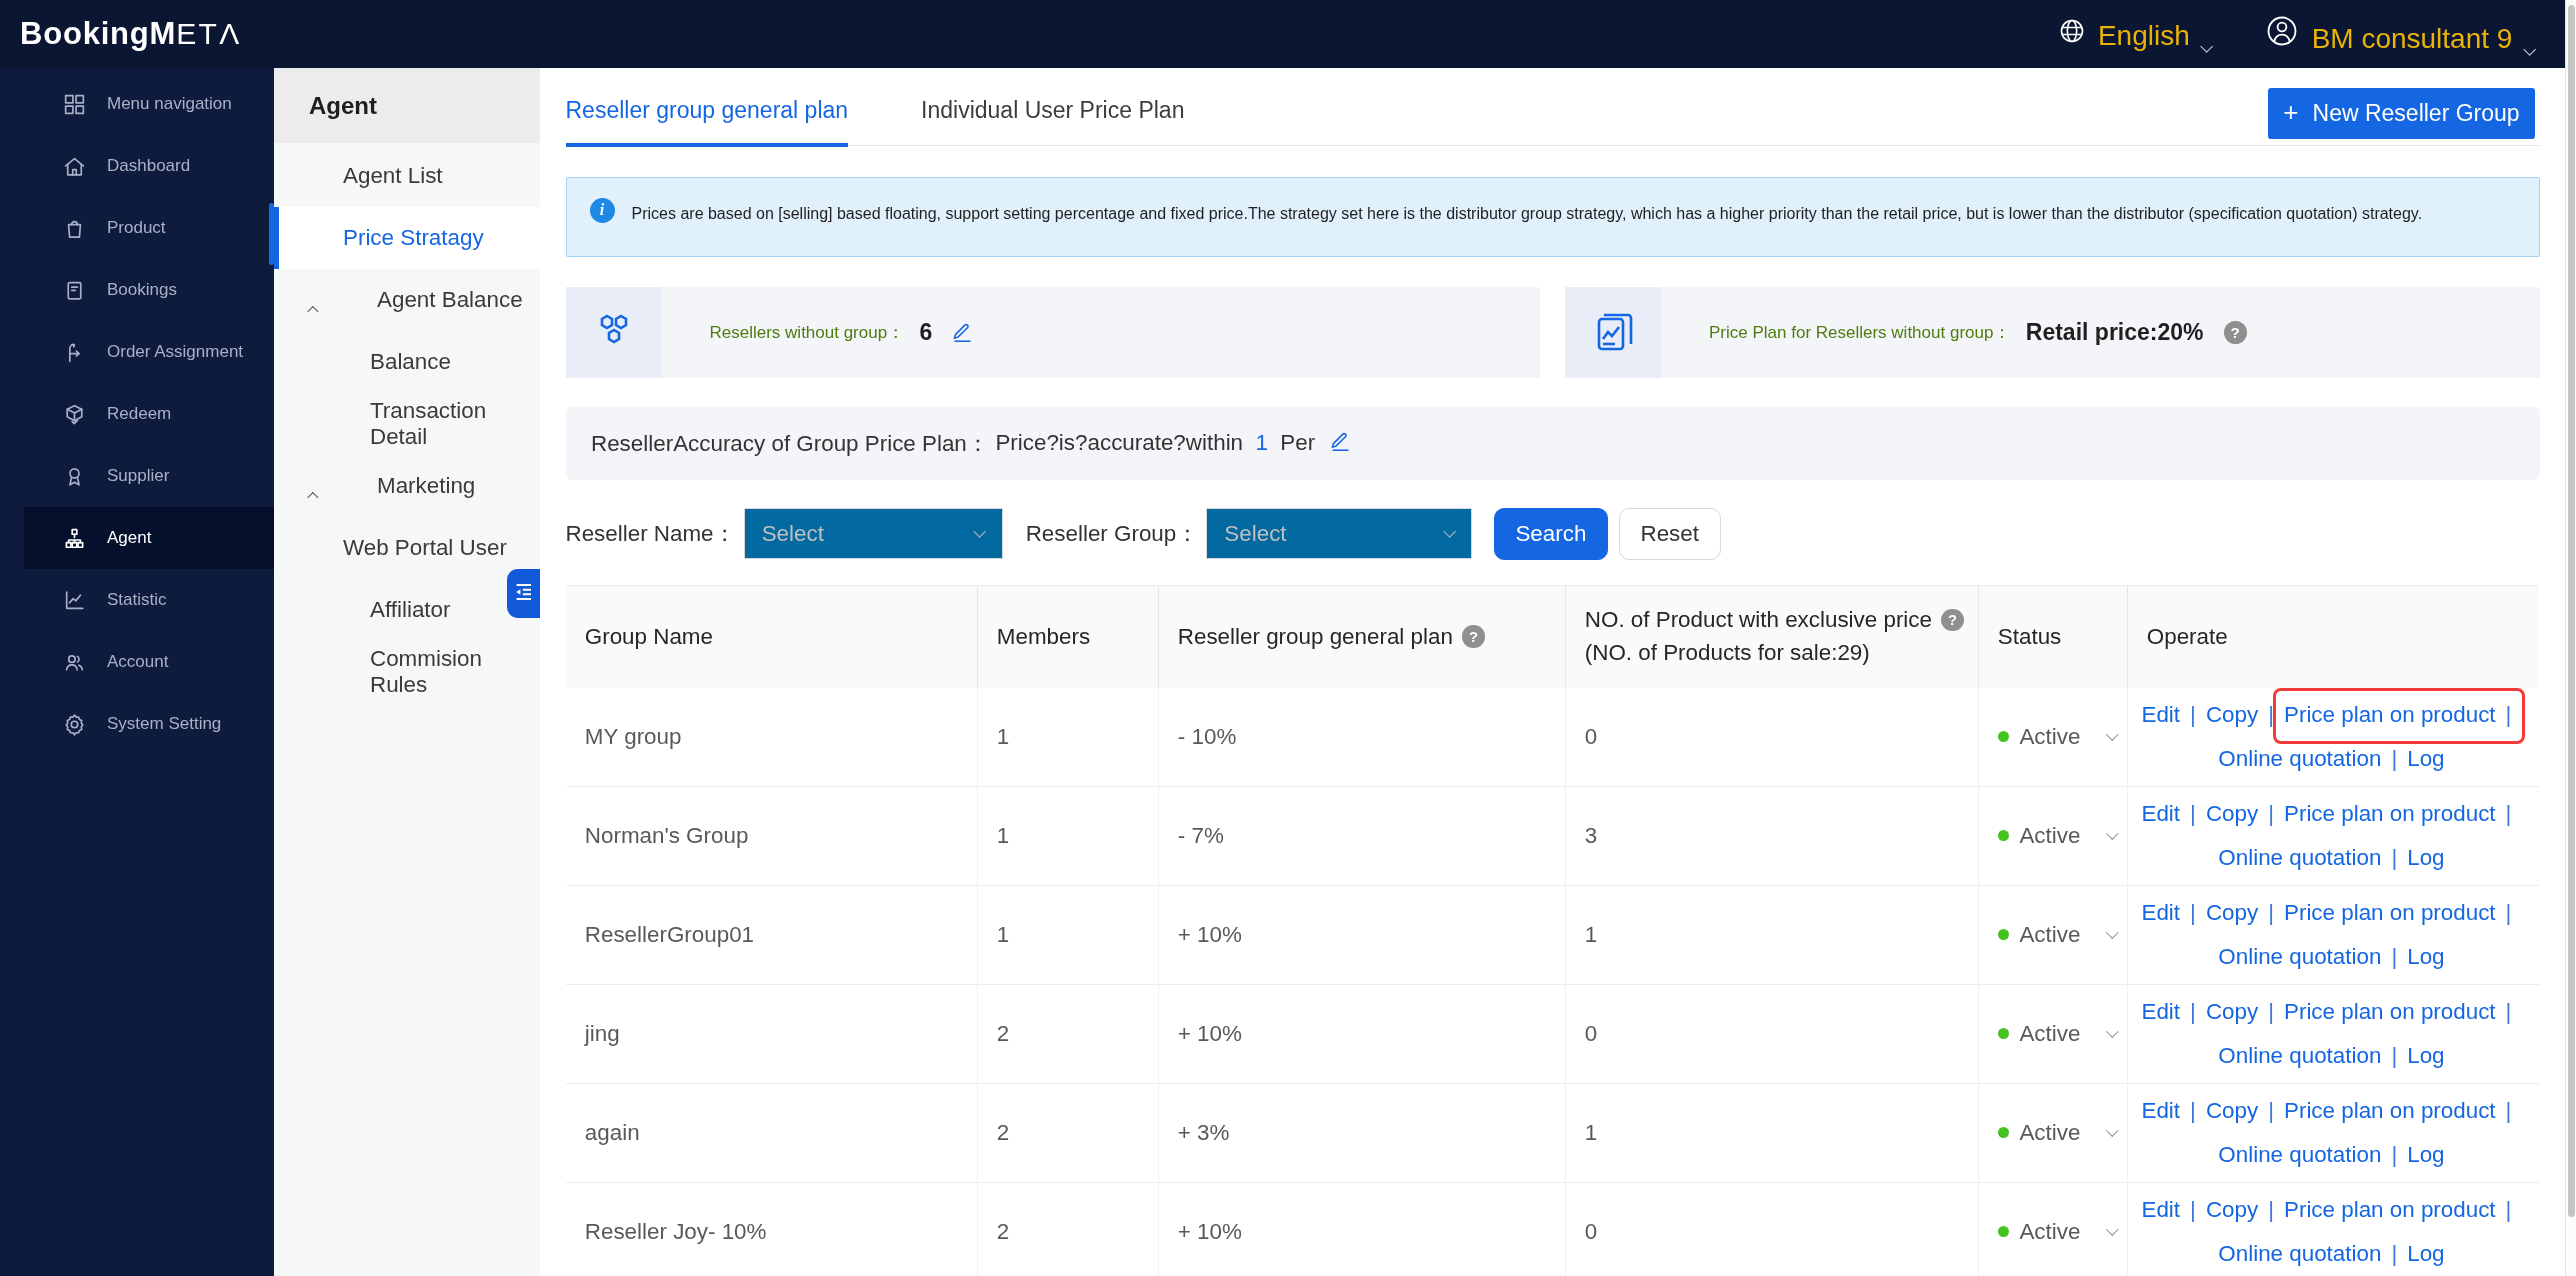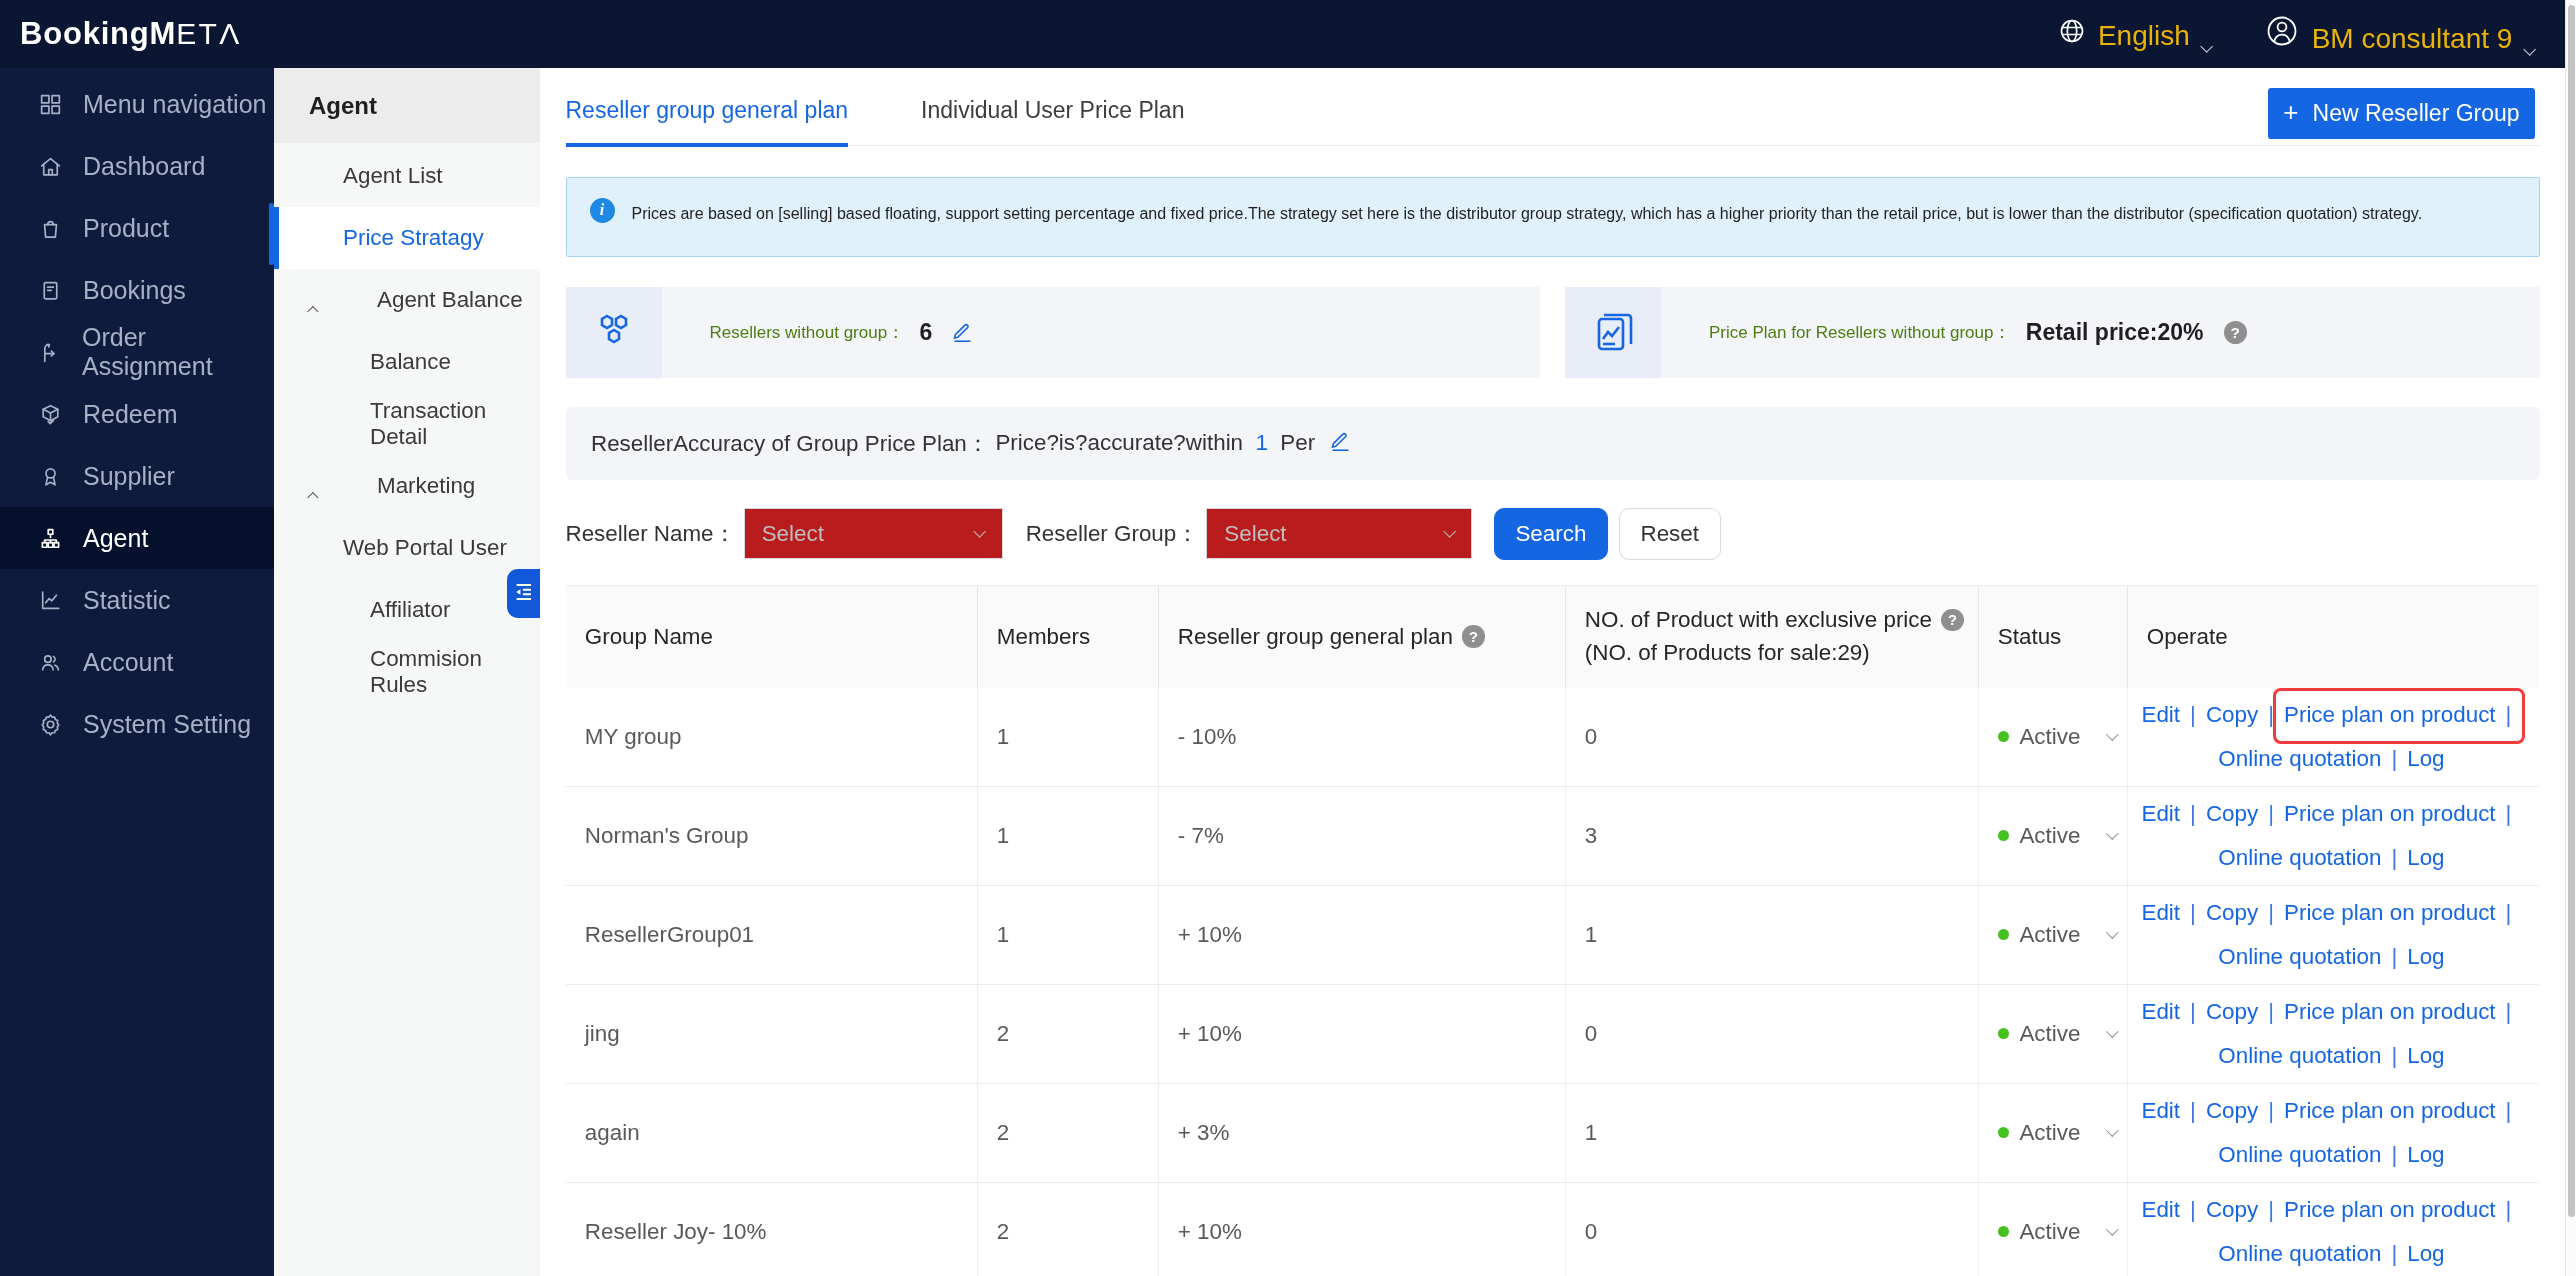--- a/index.html
+++ b/index.html
@@ -17,21 +17,21 @@
   .top-right { display:flex; align-items:center; gap:54px; }
   .top-item { display:flex; align-items:flex-end; gap:12.3px; color:#eab308; font-size:28px; cursor:pointer; }
   .chev { display:inline-block; width:9.3px; height:9.3px; border-right:1.5px solid #C9D1E2; border-bottom:1.5px solid #C9D1E2;
           transform:rotate(45deg); margin-top:-4.6px; }
   .chev.grey { border-color:#8C8C8C; width:8.5px; height:8.5px; }
   .chev.up { transform:rotate(-135deg); margin-top:6.2px; border-color:#555; width:7.7px; height:7.7px; }
 
   
   .sidebar { position:absolute; left:0; top:68px; width:274px; height:1209px; background:#0E1B3C; padding-top:5.4px; }
   .s-item { height:62px; display:flex; align-items:center; gap:20px; padding-left:37px; color:#A7B1C6;
-            font-size:25px; cursor:pointer; }
+            font-size:17px; cursor:pointer;margin-left:24px; }
   .s-item .ic { width:26px; height:26px; display:flex; align-items:center; justify-content:center; }
   .s-item .ic svg { width:25px; height:25px; }
   .s-item.active { background:#04102C; color:#FFFFFF; }
   .side-thumb { position:absolute; right:0; top:135px; width:4.6px; height:62px; background:#1566E2; border-radius:2.3px; }
 
   
   .subbar { position:absolute; left:274px; top:68px; width:266px; height:1209px; background:#F6F7F7; }
   .sub-title { height:75px; background:#ECECED; display:flex; align-items:center; padding-left:35px;
                font-size:24px; font-weight:700; color:#1F1F1F; }
   .sub-list { padding-top:1.5px; }
@@ -76,21 +76,21 @@
   .edit-ic svg { width:23px; height:23px; }
   .q-ic { width:23px; height:23px; border-radius:50%; background:#8F8F8F; color:#fff; font-size:15.4px; font-weight:700;
           display:flex; align-items:center; justify-content:center; margin-left:9.3px; }
 
   .accuracy { margin-top:28.6px; width:1974px; height:73px; background:#F4F5F9; border-radius:6.2px;
               display:flex; align-items:center; padding-left:25.5px; font-size:22.4px; color:#333; gap:6.2px; }
   .accuracy .num { color:#1566E2; margin:0 6.2px; }
 
   .filters { margin-top:28px; display:flex; align-items:center; height:52px; }
   .filters .flabel { font-size:22.4px; color:#333; margin-right:7.7px; }
-  .fselect { width:259px; height:51px; border:0.8px solid #D8D8D8; border-radius:1.5px; background:#b91c1c;
+  .fselect { width:259px; height:51px; border:0.8px solid #D8D8D8; border-radius:1.5px; background:#0369a1;
              display:flex; align-items:center; justify-content:space-between; padding:0 17px; cursor:pointer; }
   .fselect .ph { font-size:22.4px; color:#BFBFBF; }
   .fselect .chev { border-color:#B9B9B9; }
   .gap30 { width:23px; } .gap28 { width:21.6px; } .gap14 { width:10.8px; }
   .btn { height:52px; font-size:22.4px; border-radius:10px; cursor:pointer; font-family:inherit;
          display:flex; align-items:center; justify-content:center; }
   .btn.primary { width:114px; background:#1566E2; color:#fff; border:0.8px solid #1566E2; }
   .btn.plain { width:102px; background:#fff; color:#333; border:0.8px solid #D8D8D8; }
 
   

